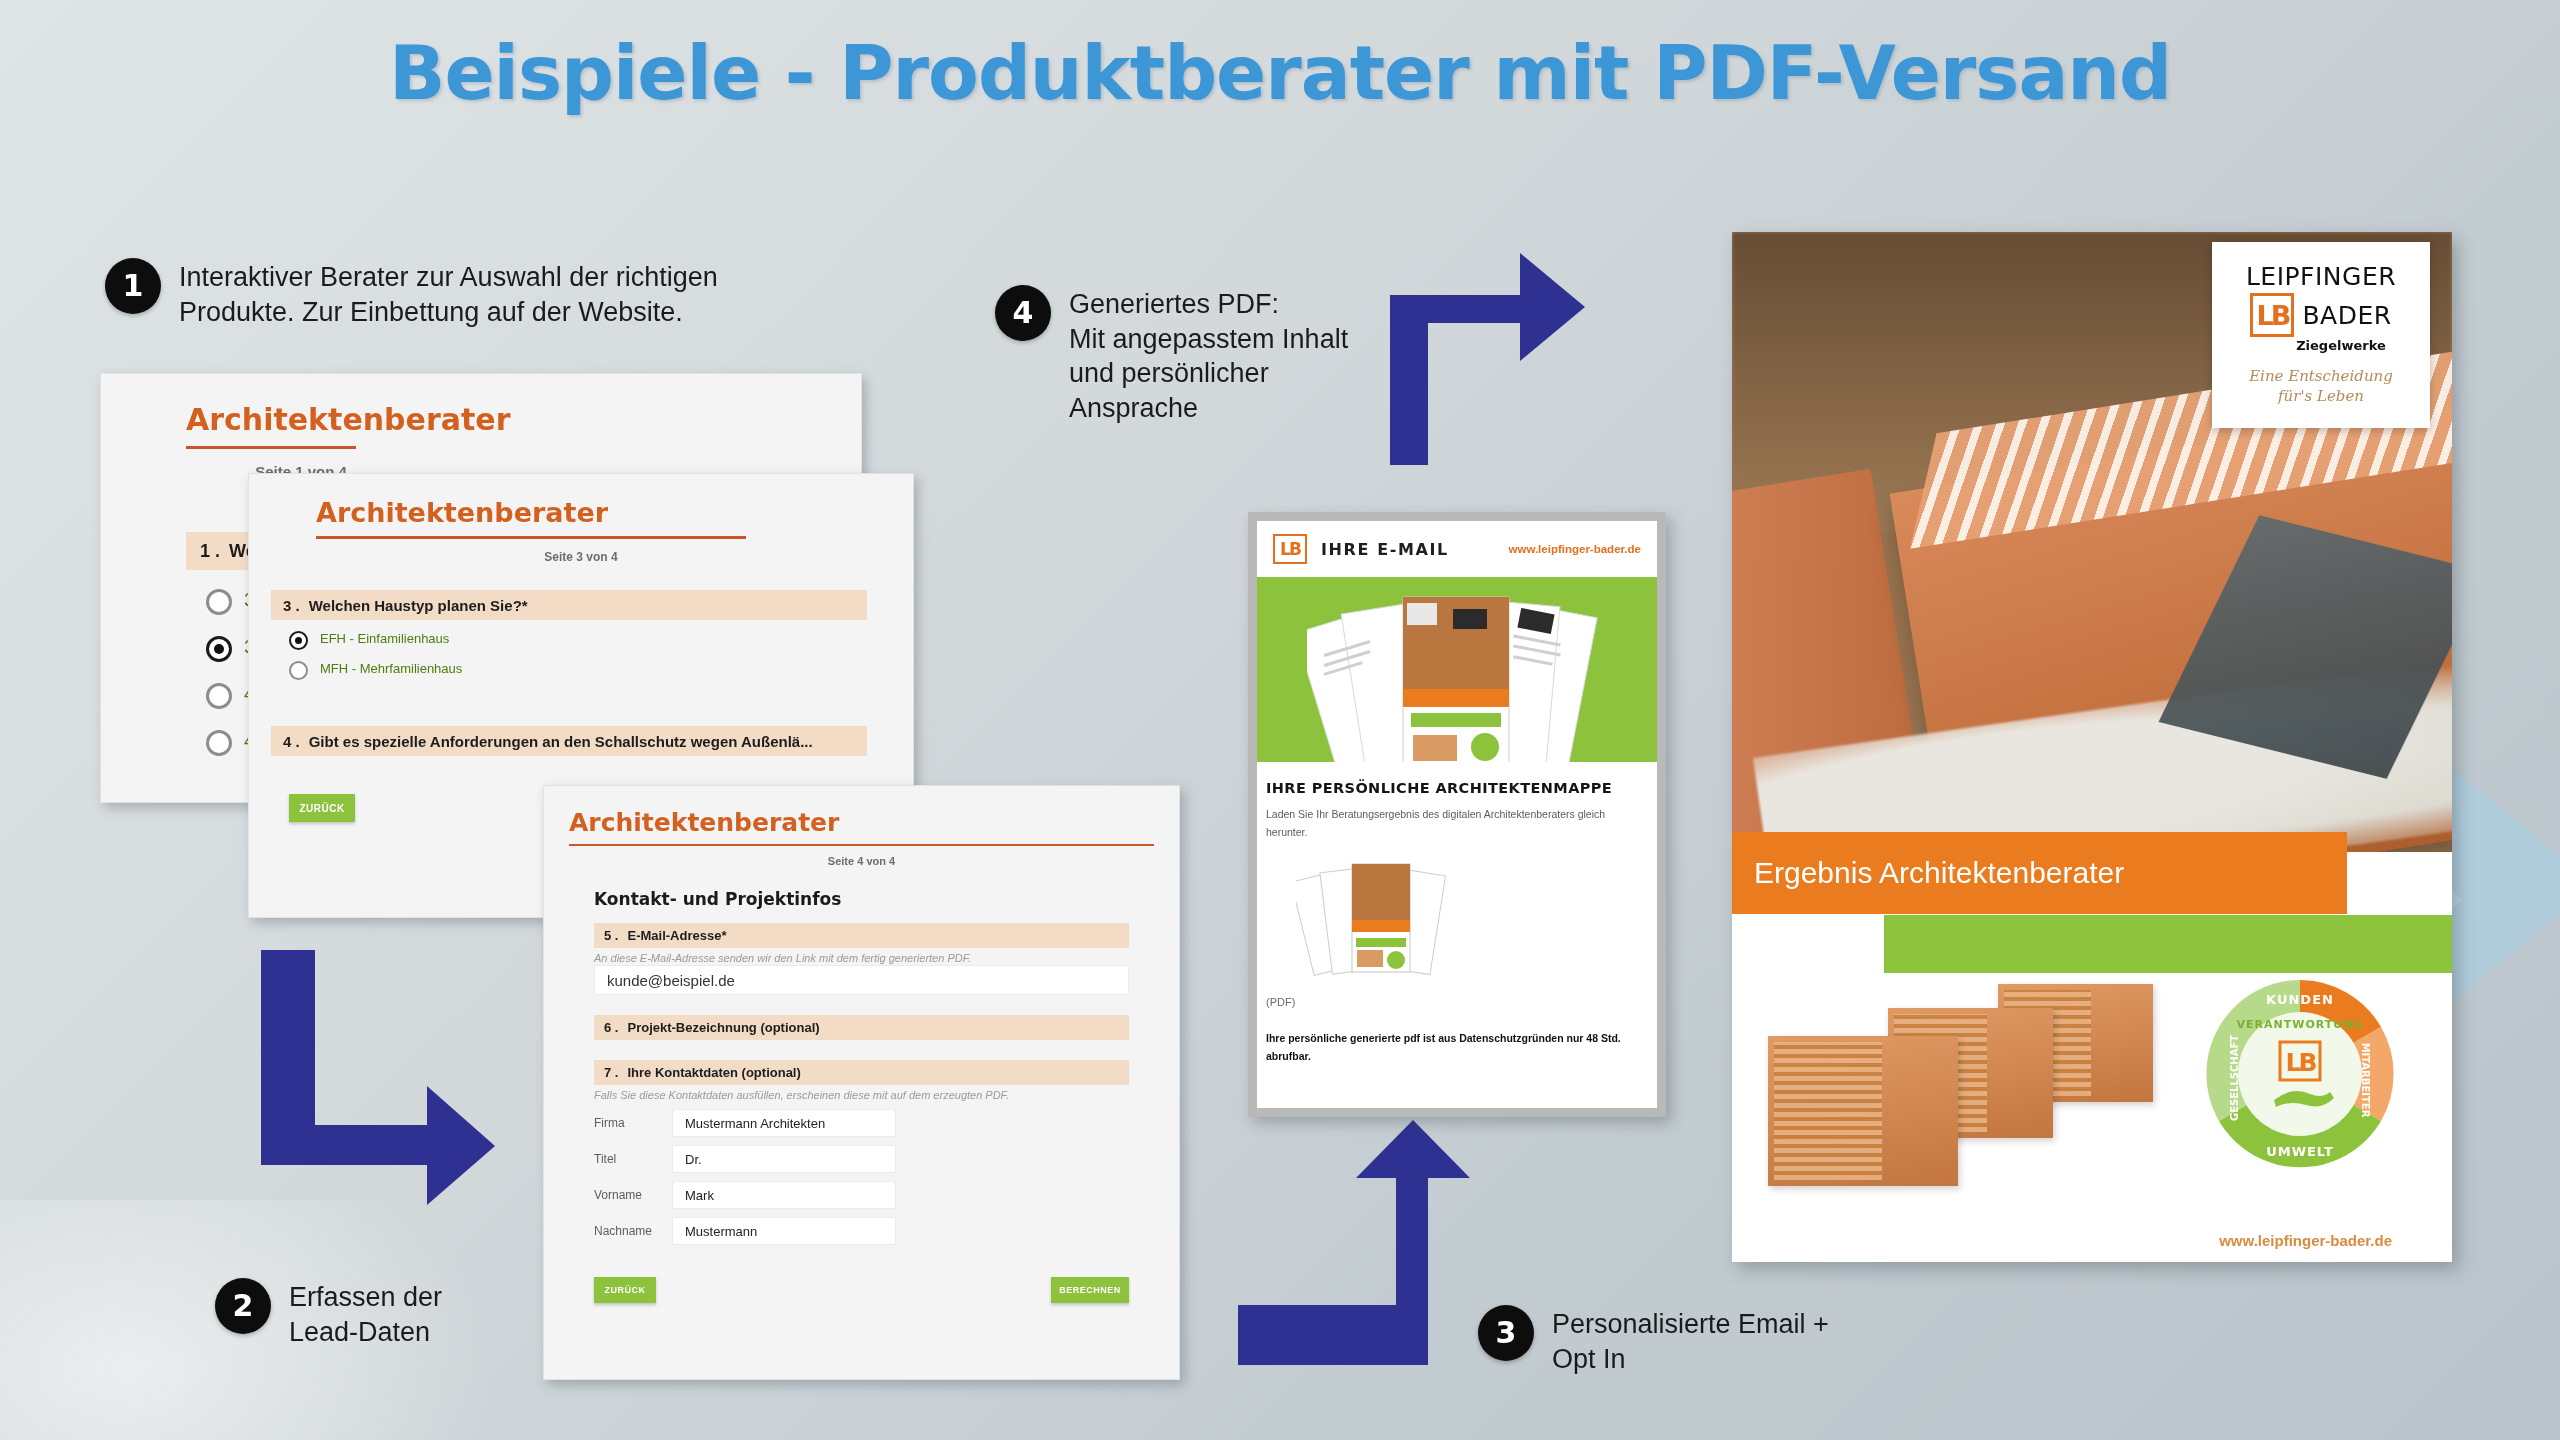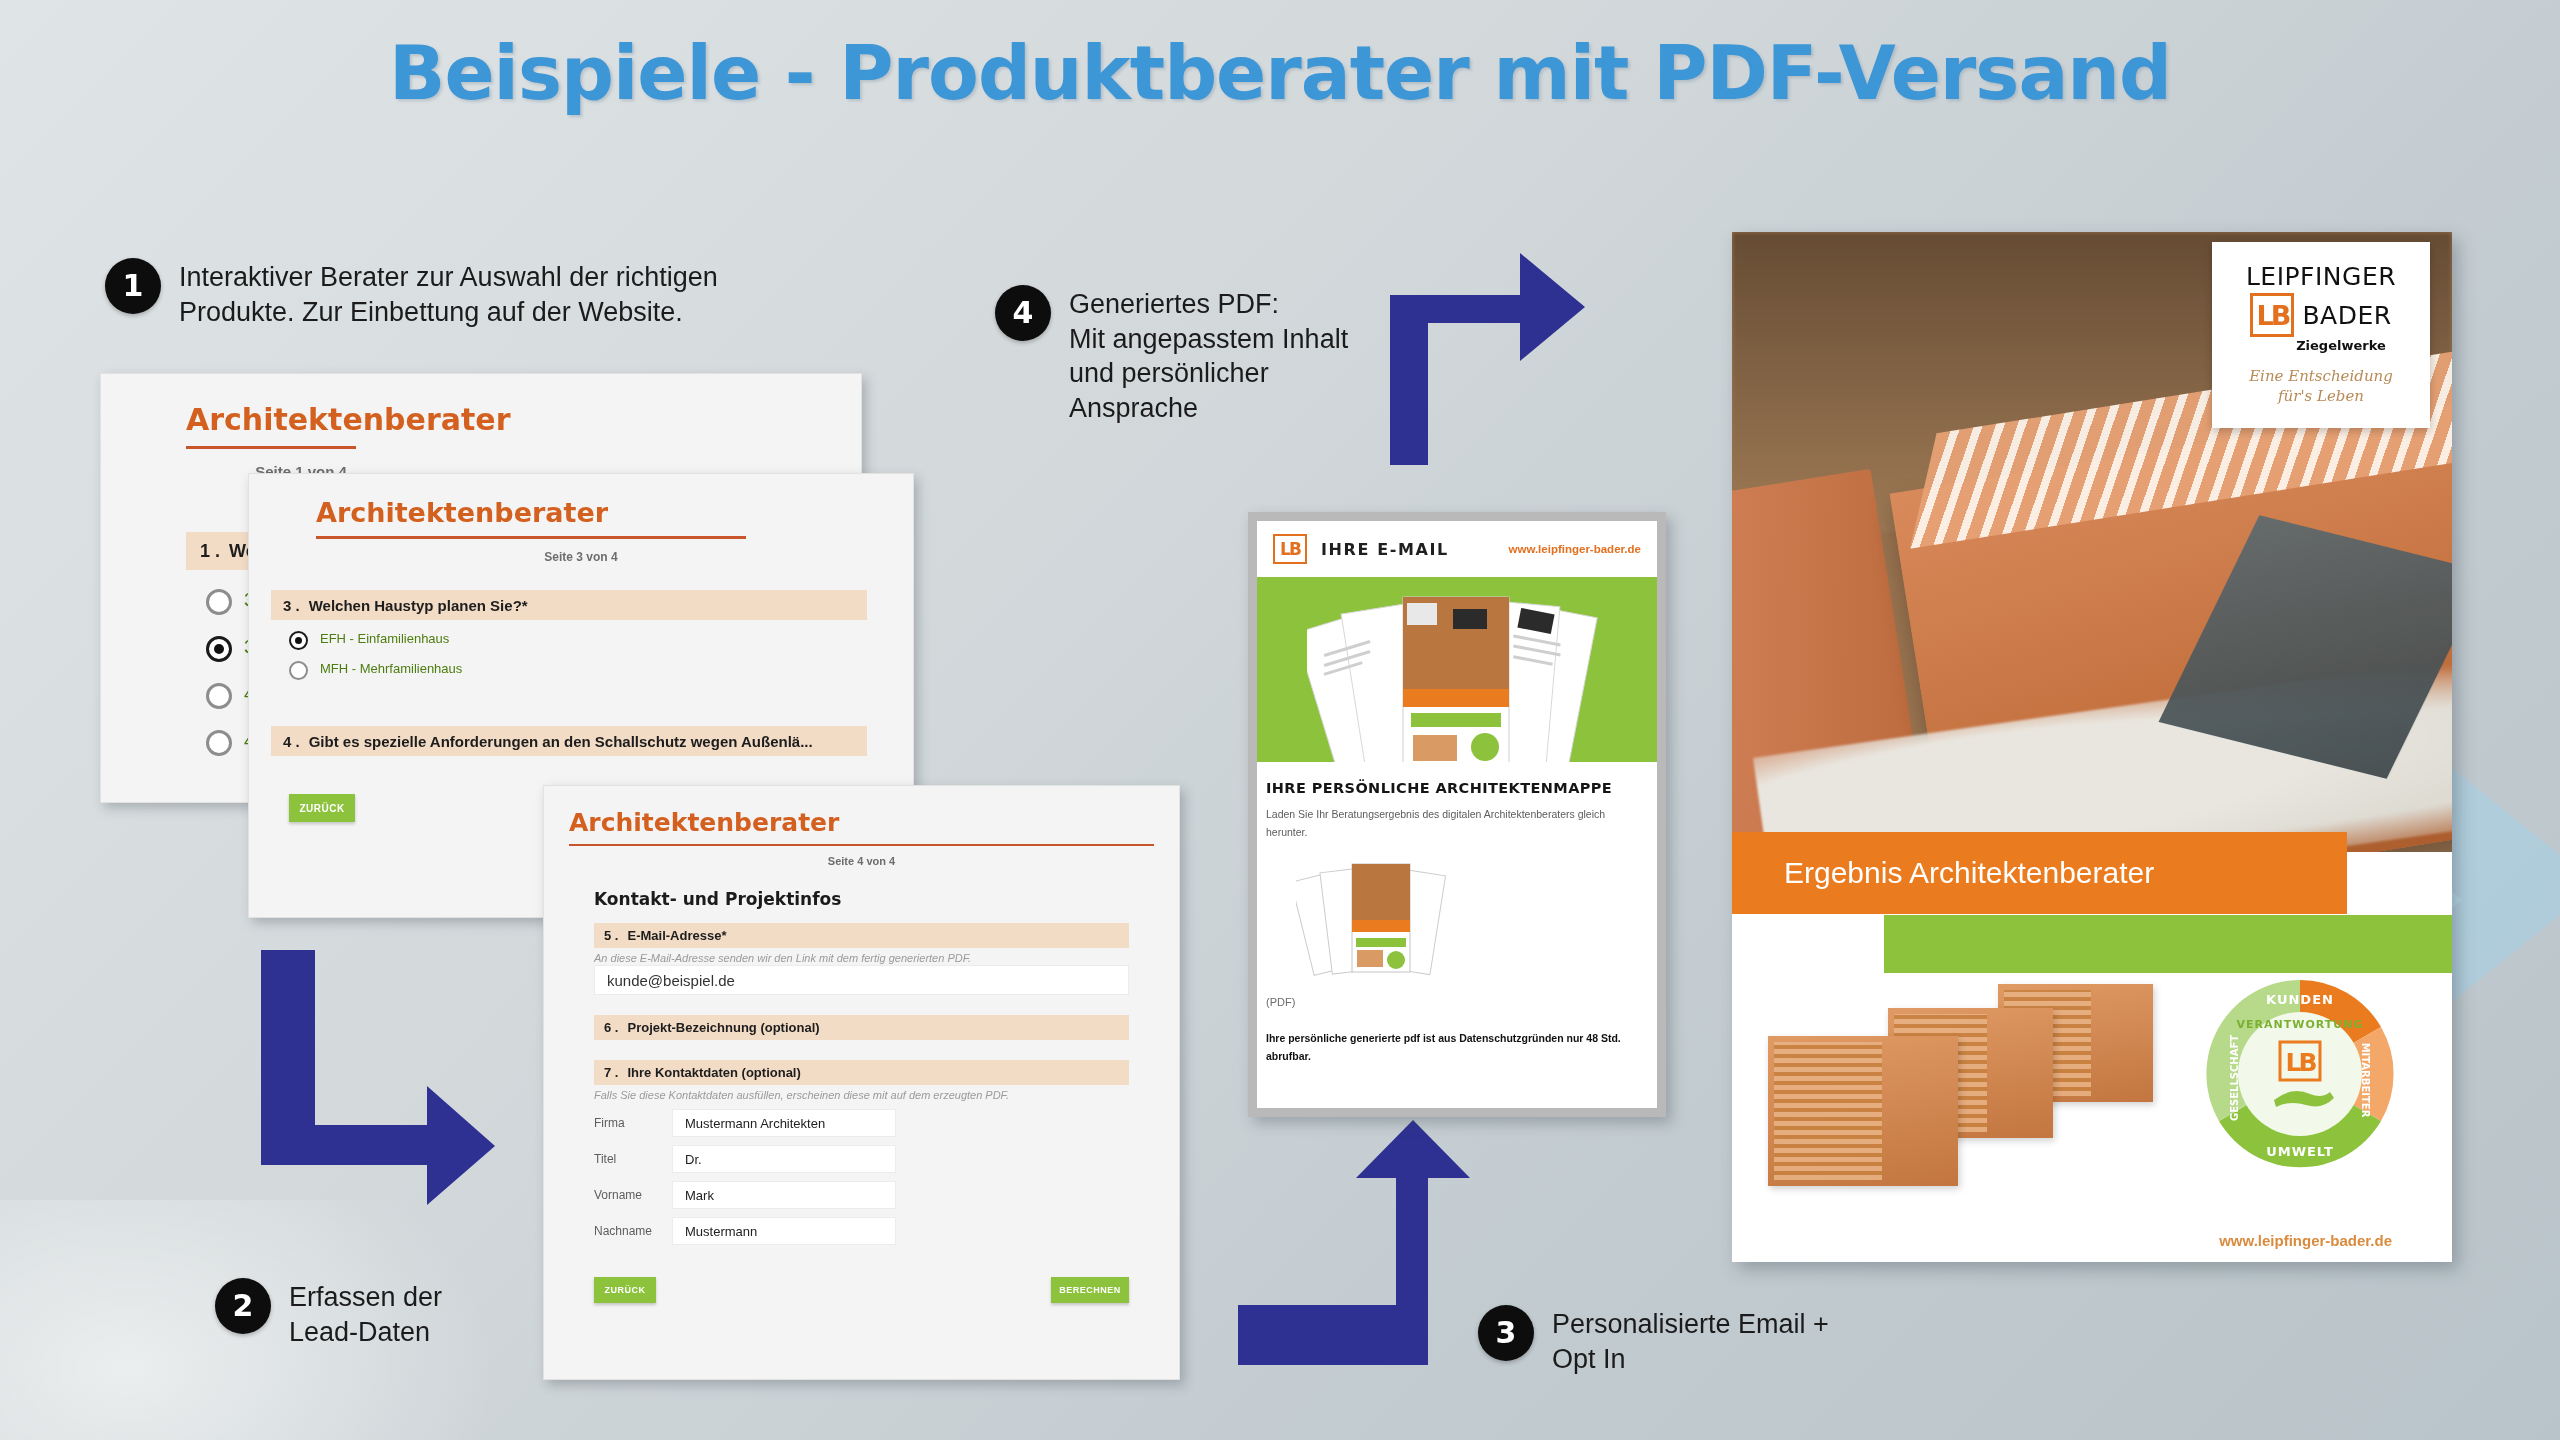--- a/index.html
+++ b/index.html
@@ -234,21 +234,21 @@
     color:#e2701f;font-weight:bold;font-size:27px;letter-spacing:-3px;
     font-family:"DejaVu Sans","Liberation Sans",sans-serif;
   }
   #pdf .lb-l2 { font-size:25px; }
   #pdf .lb-sub { font-size:13px; font-weight:bold; color:#111; margin-top:1px; margin-left:40px;
                  font-family:"DejaVu Sans","Liberation Sans",sans-serif; }
   #pdf .lb-slogan { font-size:15px; color:#b88a56; font-style:italic; text-align:center;
                     margin-top:13px; line-height:1.35; font-family:"DejaVu Serif",serif; }
   #pdf .result-bar {
     position:absolute; left:0; top:600px; width:615px; height:82px;
-    background:#ea7b1e; display:flex; align-items:center; padding-left:52px;
+    background:#ea7b1e; display:flex; align-items:center; padding-left:22px;
     color:#fff; font-size:30px;
   }
   #pdf .green-bar {
     position:absolute; left:152px; top:683px; width:568px; height:58px; background:#8cc23c;
   }
   #pdf .bricks-row { position:absolute; left:36px; top:752px; width:420px; height:220px; }
   #pdf .bk {
     position:absolute; background:linear-gradient(170deg,#e09a64,#c3763f);
     box-shadow:2px 3px 7px rgba(0,0,0,.18);
   }

